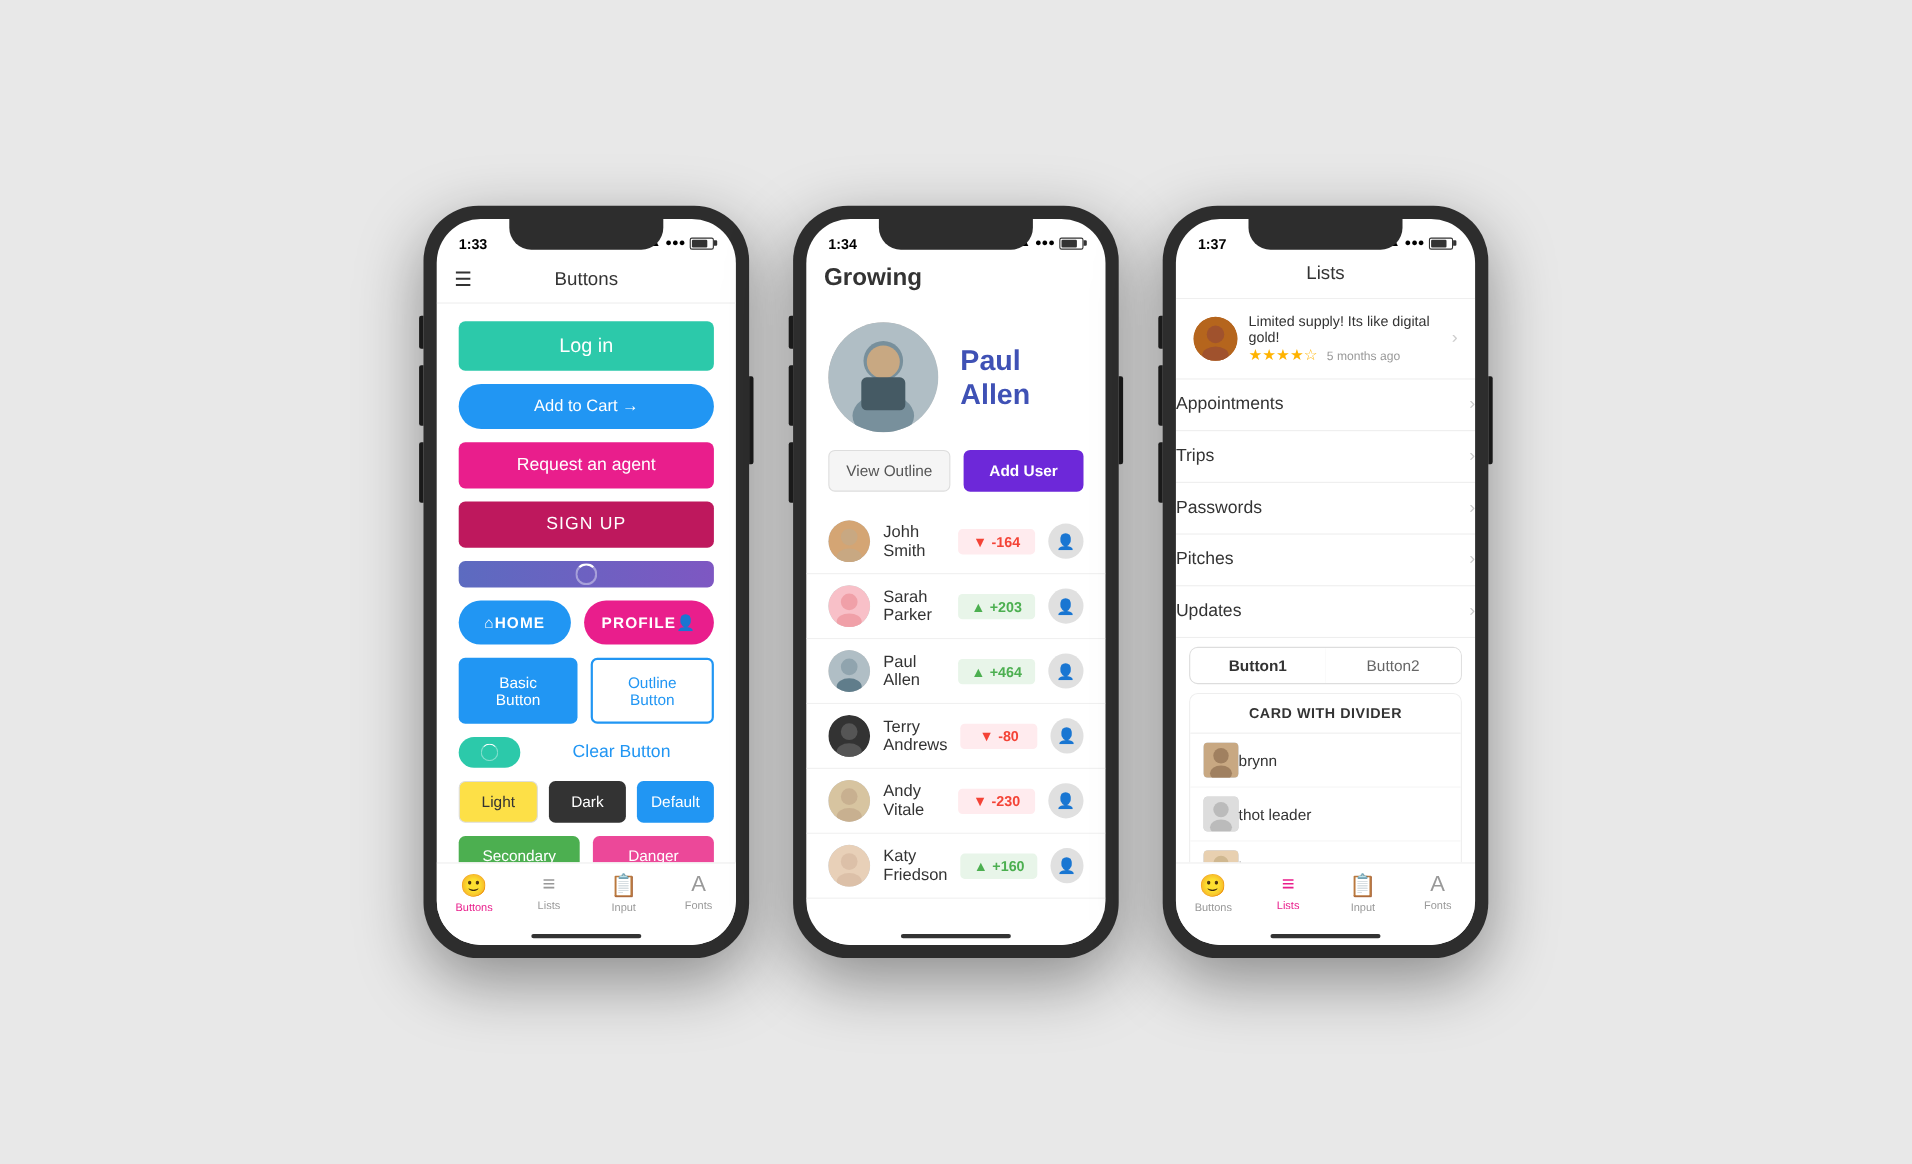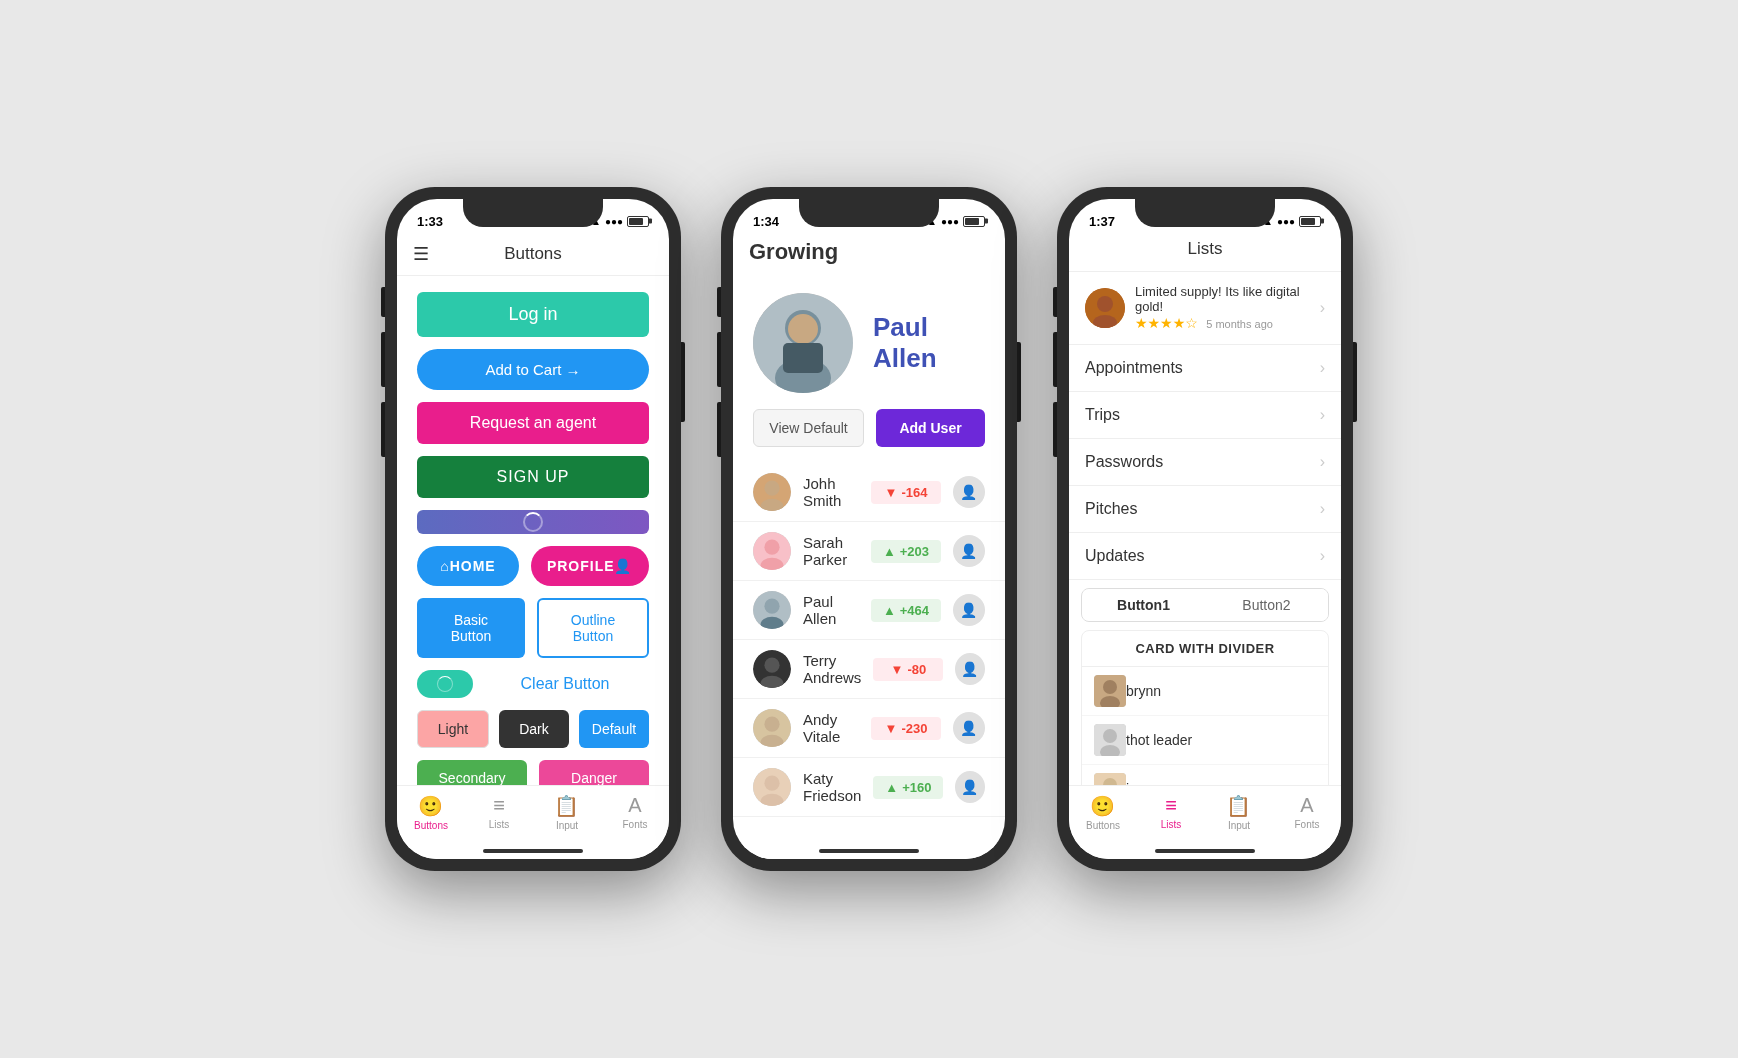--- a/index.html
+++ b/index.html
@@ -156,21 +156,21 @@
       border-radius: 25px;
       font-size: 15px;
     }
 
     .btn-agent {
       background: #e91e8c;
       color: white;
     }
 
     .btn-signup {
-      background: #15803d;
+      background: #be185d;
       color: white;
       font-size: 16px;
       letter-spacing: 1px;
     }
 
     .btn-loading {
       background: linear-gradient(to right, #5c6bc0, #7e57c2);
       color: white;
       position: relative;
       overflow: hidden;
@@ -255,21 +255,21 @@
       flex: 1;
       text-align: center;
     }
 
     .btn-theme-row {
       display: flex;
       gap: 10px;
     }
 
     .btn-light {
-      background: #fca5a5;
+      background: #fde047;
       color: #333;
       border: 1px solid #ddd;
       flex: 1;
       font-size: 14px;
       border-radius: 6px;
       padding: 10px;
     }
 
     .btn-dark {
       background: #333;
@@ -495,21 +495,21 @@
     .review-date { font-size: 11px; color: #999; margin-left: 4px; }
 
     .chevron { color: #ccc; font-size: 16px; }
 
     .list-menu { flex: 1; overflow: hidden; }
 
     .menu-item {
       display: flex;
       align-items: flex-start;
       justify-content: space-between;
-      padding: 14px 16px;
+      padding: 14px 0;
       border-bottom: 1px solid #eee;
       font-size: 16px;
       color: #333;
     }
 
     .tab-buttons {
       display: flex;
       margin: 8px 12px;
       border: 1px solid #ddd;
       border-radius: 8px;
@@ -751,21 +751,21 @@
             <circle cx="50" cy="35" r="18" fill="#78909c"></circle>
             <ellipse cx="50" cy="85" rx="28" ry="20" fill="#78909c"></ellipse>
             <circle cx="50" cy="36" r="15" fill="#c8a882"></circle>
             <rect x="30" y="50" width="40" height="30" rx="5" fill="#455a64"></rect>
           </svg>
         </div>
         <div class="profile-name">Paul Allen</div>
       </div>
 
       <div class="profile-actions">
-        <button class="btn-view-profile">View Default</button>
+        <button class="btn-view-profile">View Outline</button>
         <button class="btn-add-user">Add User</button>
       </div>
 
       <div class="user-list">
 
         <div class="user-row">
           <div class="user-avatar">
             <svg viewBox="0 0 40 40" width="40" height="40">
                 <circle cx="20" cy="20" r="20" fill="#d4a574"></circle>
                 <circle cx="20" cy="16" r="8" fill="#c8a882"></circle>

